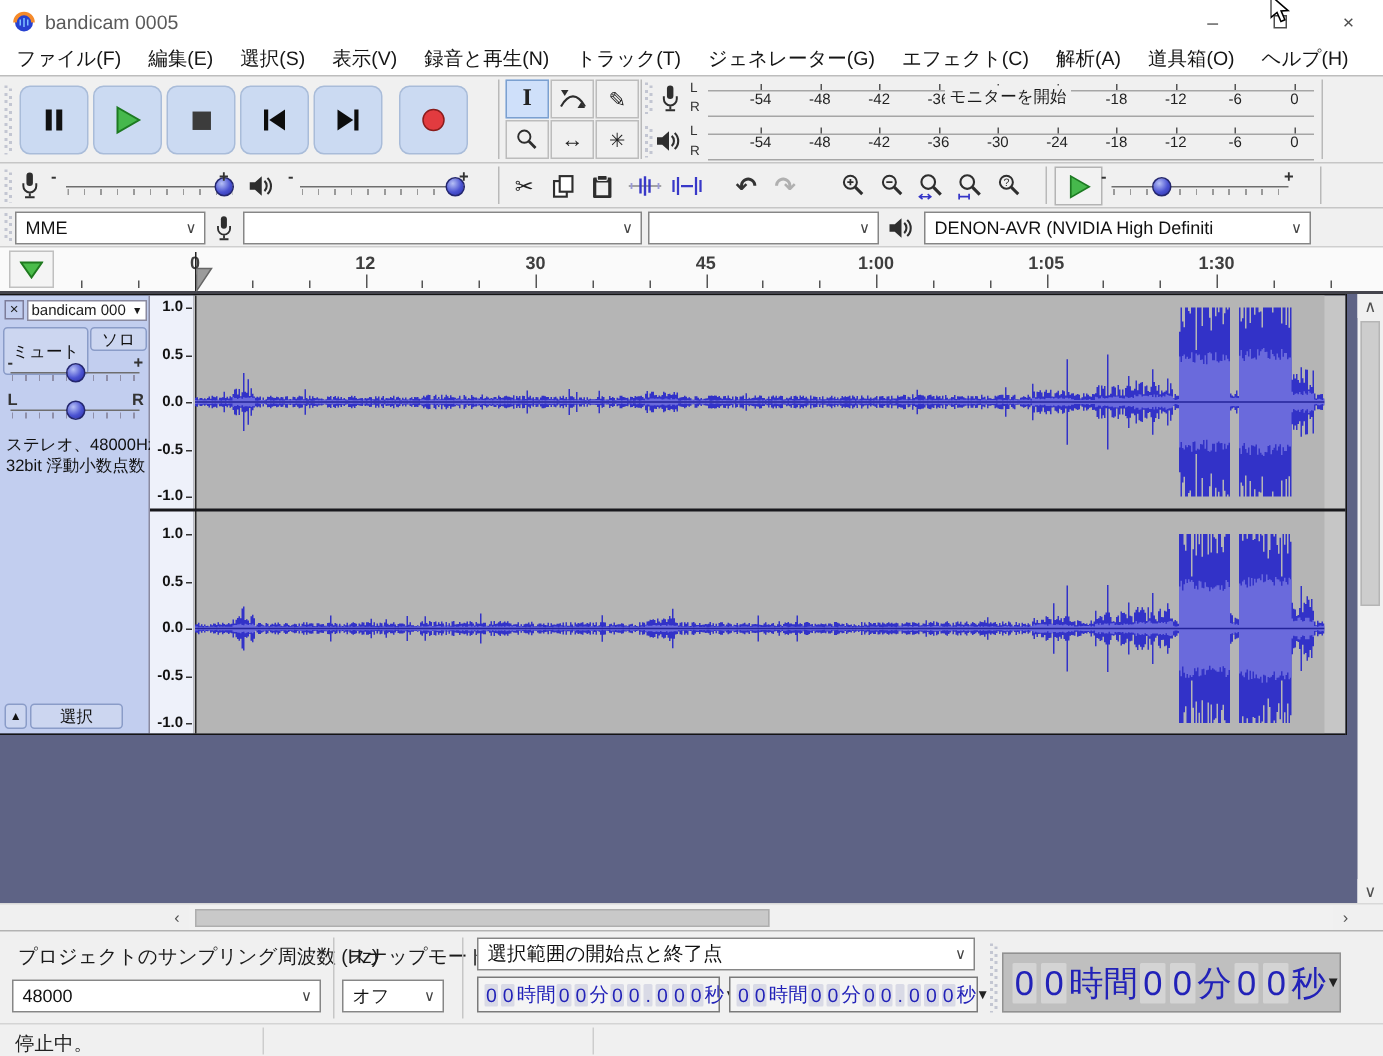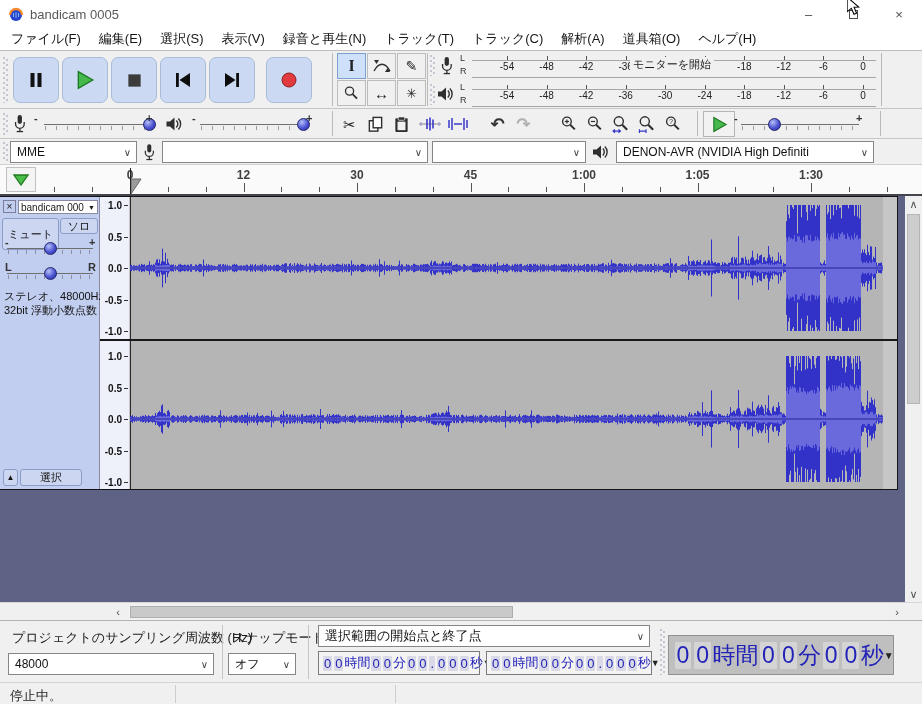--- a/index.html
+++ b/index.html
@@ -125,21 +125,22 @@
     </div>
 </div>
 
 <div class="abs" id="menubar">
     <span class="menu-item">ファイル(F)</span>
     <span class="menu-item">編集(E)</span>
     <span class="menu-item">選択(S)</span>
     <span class="menu-item">表示(V)</span>
     <span class="menu-item">録音と再生(N)</span>
     <span class="menu-item">トラック(T)</span>
-    <span class="menu-item">トラック(C)</span>
+    <span class="menu-item">ジェネレーター(G)</span>
+    <span class="menu-item">エフェクト(C)</span>
     <span class="menu-item">解析(A)</span>
     <span class="menu-item">道具箱(O)</span>
     <span class="menu-item">ヘルプ(H)</span>
   </div>
 
 <div class="abs" id="toolbars">
   <div class="tbrow" id="row1">
     <div class="grip" style="left:3px;top:6px;height:46px"></div>
     <div class="tbtn transport-btn" style="left:13px">
         <span class="svgicon" style="width:18px;height:18px">

